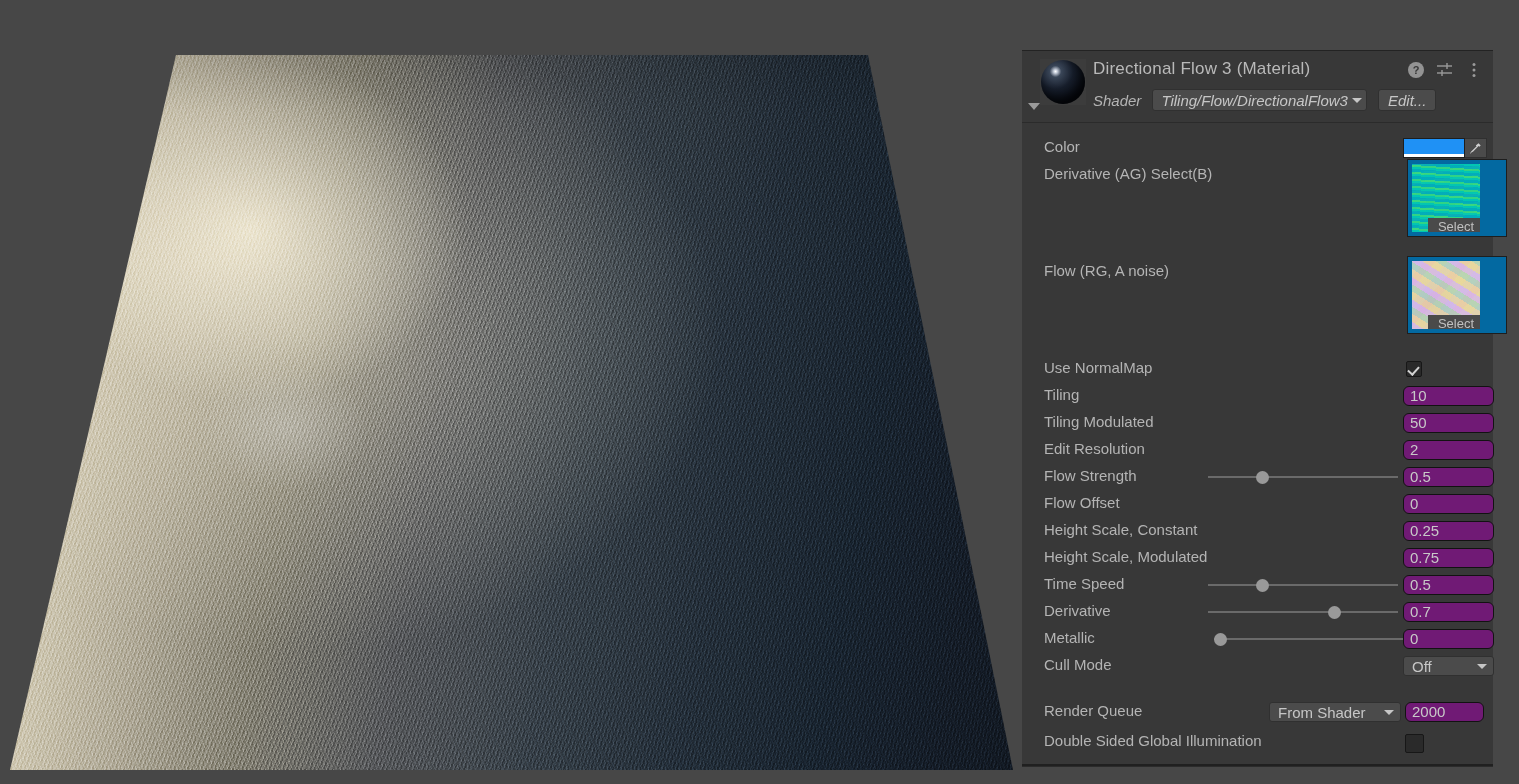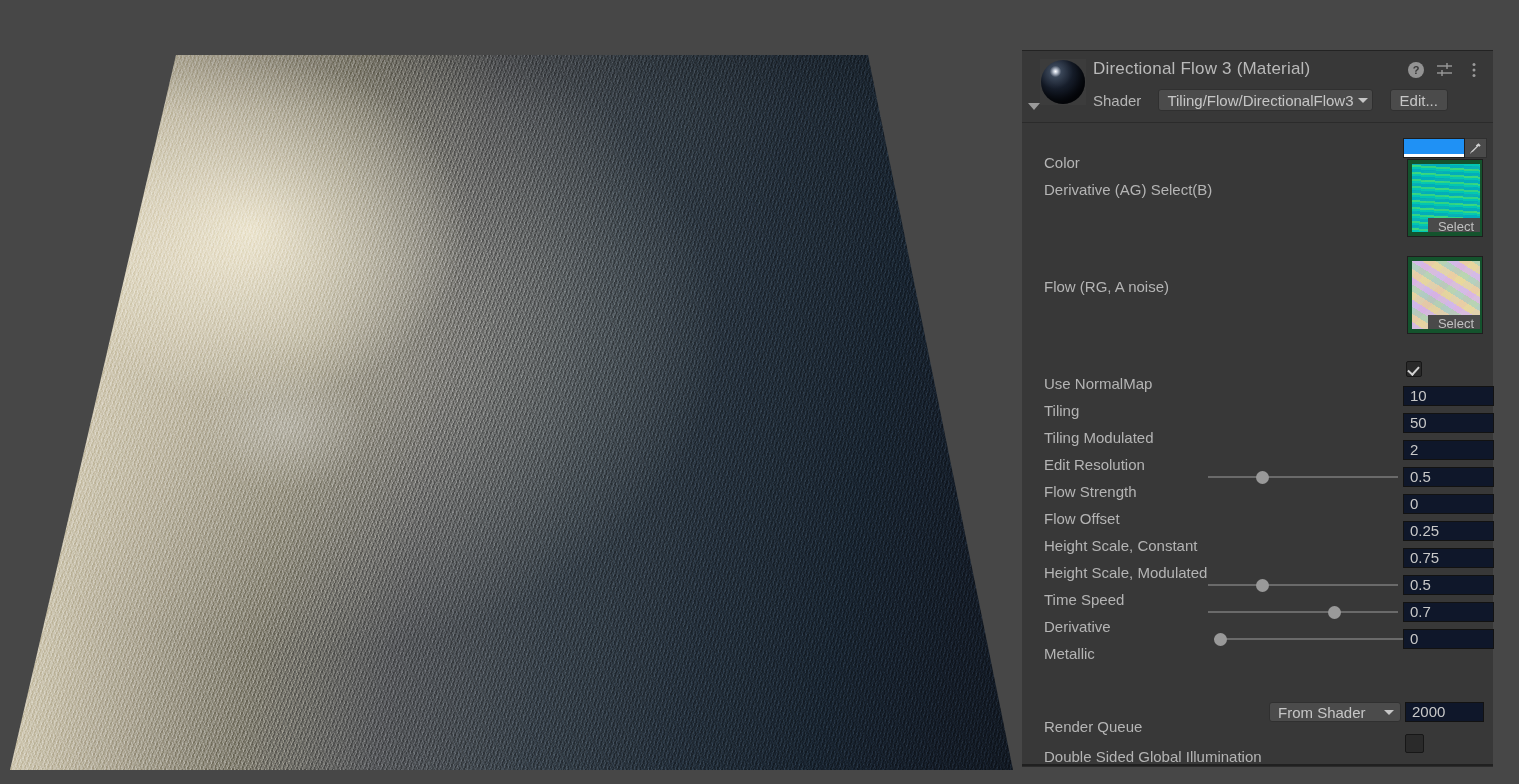--- a/index.html
+++ b/index.html
@@ -100,50 +100,50 @@
     border-left: 6px solid transparent; border-right: 6px solid transparent;
     border-top: 7px solid #9a9a9a;
   }
   .mat-title {
     position: absolute; left: 71px; top: 8px;
     font-size: 17px; color: #b9b9b9; letter-spacing: 0.2px;
   }
   .header-icons { position: absolute; right: 10px; top: 10px; display: flex; gap: 11px; align-items: center; }
   .hicon { width: 18px; height: 18px; opacity: 0.82; }
 
-  .shader-row { position: absolute; left: 71px; top: 38px; display: flex; align-items: center; gap: 17px; }
+  .shader-row { position: absolute; left: 71px; top: 38px; display: flex; align-items: center; gap: 11px; font-style: italic; }
   .shader-label { font-size: 15px; color: #b4b4b4; }
   .shader-dd {
     height: 22px; background: #4b4b4b; border: 1px solid #303030; border-radius: 3px;
     display: flex; align-items: center; padding: 0 4px 0 8px; gap: 4px;
     color: #c6c6c6; font-size: 15px; white-space: nowrap;
   }
   .edit-btn {
     height: 22px; background: #4b4b4b; border: 1px solid #303030; border-radius: 3px;
     display: flex; align-items: center; padding: 0 9px; color: #c6c6c6; font-size: 15px;
   }
   .caret-dn { width: 0; height: 0; border-left: 5px solid transparent; border-right: 5px solid transparent; border-top: 5px solid #c6c6c6; }
 
   .insp-sep { position: absolute; left: 0; right: 0; height: 1px; background: #2b2b2b; }
 
   
   .insp-body { position: absolute; left: 0; top: 74px; right: 0; bottom: 0; }
   .row { position: absolute; left: 0; right: 0; height: 20px; }
-  .row-label { position: absolute; left: 22px; top: 16px; font-size: 15px; color: #b4b4b4; white-space: nowrap; text-align: center; }
+  .row-label { position: absolute; left: 22px; top: 0; font-size: 15px; color: #b4b4b4; white-space: nowrap; text-align: center; }
 
   
   .color-field { position: absolute; left: 381px; top: 0; width: 84px; height: 20px; display: flex; }
   .color-swatch { width: 62px; height: 20px; border: 1px solid #1e1e1e; }
   .color-main { height: 15px; }
   .color-alpha { height: 3px; background: #ffffff; }
   .eyedropper { width: 22px; height: 20px; background: #4b4b4b; border: 1px solid #303030; border-left: none;
                 display: flex; align-items: center; justify-content: center; }
 
   
-  .tex-slot { position: absolute; left: 385px; width: 76px; height: 78px; background: #14532d; border: 1px solid #1e1e1e; padding: 4px; }
+  .tex-slot { position: absolute; left: 385px; width: 100px; height: 78px; background: #0369a1; border: 1px solid #1e1e1e; padding: 4px; }
   .tex-img { width: 68px; height: 68px; position: relative; overflow: hidden; }
   .tex-select {
     position: absolute; right: -4px; bottom: -4px; width: 56px; height: 18px;
     background: #4a4a4a; color: #c0c0c0; font-size: 13px; text-align: center; line-height: 18px;
   }
   .tex-derivative {
     background:
       repeating-linear-gradient(4deg, rgba(0,200,180,0.85) 0px, rgba(0,200,180,0.85) 2px, rgba(60,220,120,0.75) 2px, rgba(60,220,120,0.75) 4px, rgba(0,170,190,0.8) 4px, rgba(0,170,190,0.8) 7px),
       repeating-linear-gradient(-6deg, rgba(80,230,140,0.45) 0px, rgba(80,230,140,0.45) 3px, rgba(0,190,190,0.4) 3px, rgba(0,190,190,0.4) 9px),
       #12b5a0;
@@ -154,21 +154,21 @@
       repeating-linear-gradient(-48deg, rgba(230,170,200,0.55) 0px, rgba(230,170,200,0.55) 8px, rgba(190,200,240,0.5) 8px, rgba(190,200,240,0.5) 17px, rgba(220,225,160,0.55) 17px, rgba(220,225,160,0.55) 26px),
       radial-gradient(circle at 30% 65%, rgba(150,120,210,0.6), rgba(150,120,210,0) 45%),
       radial-gradient(circle at 72% 30%, rgba(240,230,150,0.6), rgba(240,230,150,0) 45%),
       #d8c9d6;
     filter: blur(0.4px);
   }
 
   
   .num-field {
     position: absolute; left: 381px; width: 91px; height: 20px;
-    background: #0f172a; border: 1px solid #121212; border-radius: 0;
+    background: #701a75; border: 1px solid #121212; border-radius: 6px;
     color: #c8c8c8; font-size: 15px; line-height: 18px; padding-left: 6px; white-space: nowrap;
   }
 
   
   .chk {
     position: absolute; left: 384px; width: 16px; height: 16px;
     background: #2a2a2a; border: 1px solid #171717; border-radius: 2px;
   }
   .chk.on::after {
     content: ""; position: absolute; left: 3px; top: 2px; width: 5px; height: 9px;
@@ -347,20 +347,27 @@
 
       <div class="row" style="top:504px">
         <span class="row-label">Metallic</span>
         <span class="slider" style="left:192px">
           <span class="track"></span>
           <span class="knob" id="knob-metallic" style="left: 0px;"></span>
         </span>
         <span class="num-field">0</span>
       </div>
 
+      <div class="row" style="top:531px">
+        <span class="row-label">Cull Mode</span>
+        <span class="popup" style="left:381px; width:91px; top:0">
+          <span>Off</span>
+          <span class="caret-dn"></span>
+        </span>
+      </div>
 
       <div class="row" style="top:577px">
         <span class="row-label">Render Queue</span>
         <span class="popup" style="left:247px; width:132px; top:0">
           <span>From Shader</span>
           <span class="caret-dn"></span>
         </span>
         <span class="num-field" style="left:383px; width:79px">2000</span>
       </div>
 

